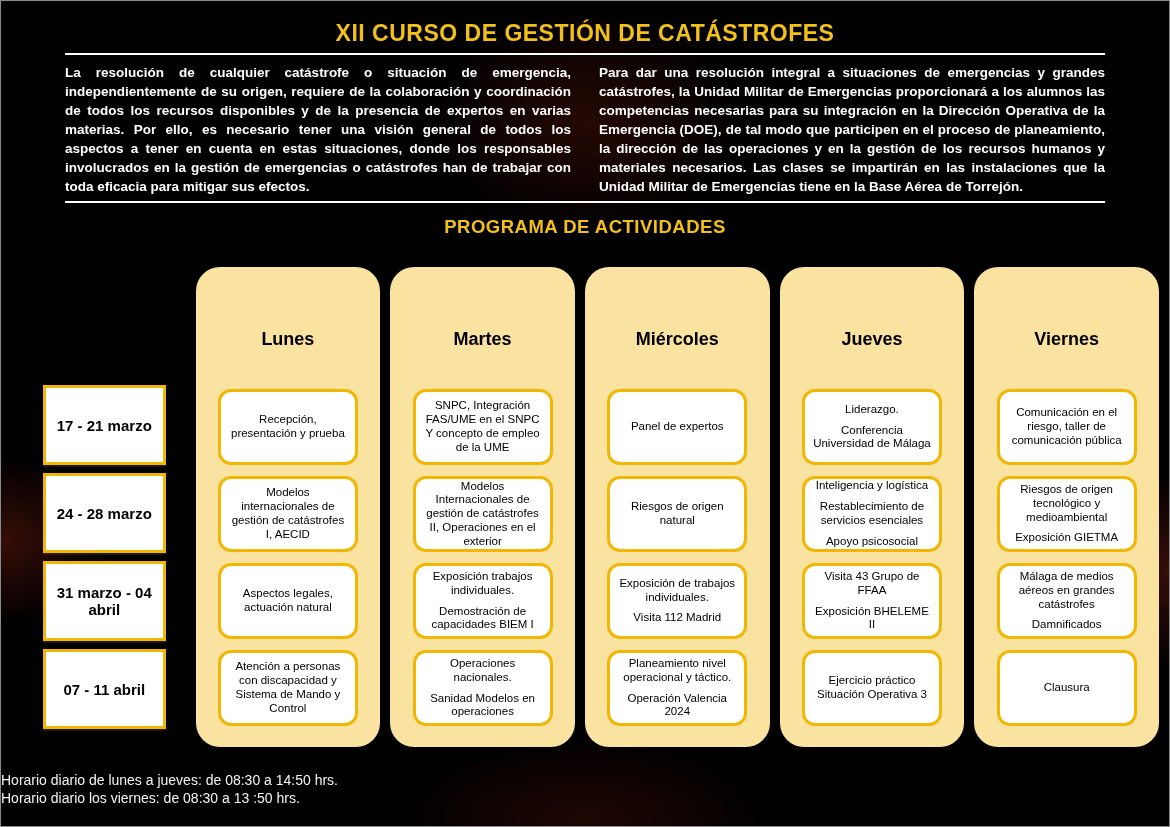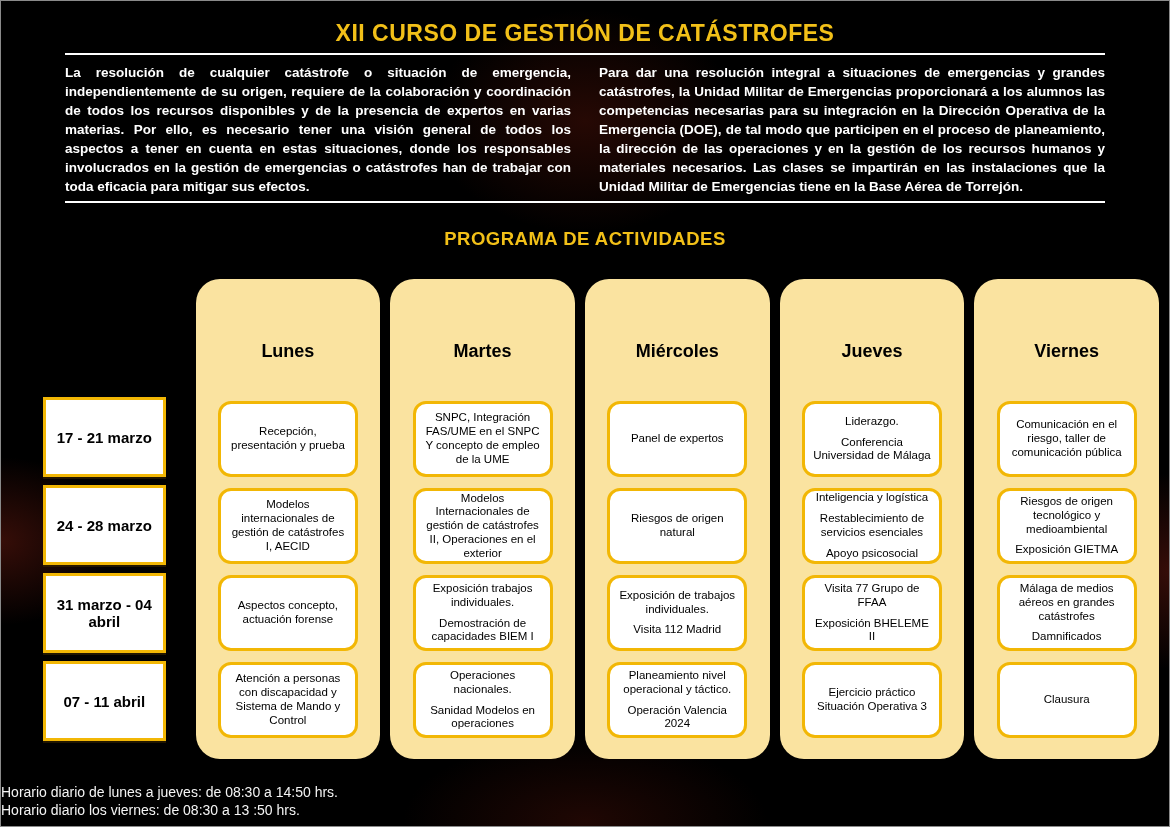--- a/index.html
+++ b/index.html
@@ -45,21 +45,21 @@
     width: 506px;
     color: #ffffff;
     font-size: 13.5px;
     font-weight: 600;
     line-height: 19px;
     text-align: justify;
   }
   .rule2 { margin-top: 5px; }
 
   .section-title {
-    margin-top: 25px;
+    margin-top: 13px;
     text-align: center;
     color: #F2C018;
     font-size: 18.5px;
     font-weight: bold;
     letter-spacing: 0.5px;
   }
 
   .grid {
     position: relative;
     margin-top: 29px;
@@ -185,21 +185,21 @@
           <div class="day-header">
             <div class="day-header-label">Lunes</div>
           </div>
           <div class="cell">
             <div class="cell-par">Recepción, presentación y prueba</div>
           </div>
           <div class="cell">
             <div class="cell-par">Modelos internacionales de gestión de catástrofes I, AECID</div>
           </div>
           <div class="cell">
-            <div class="cell-par">Aspectos concepto, actuación forense</div>
+            <div class="cell-par">Aspectos legales, actuación natural</div>
           </div>
           <div class="cell">
             <div class="cell-par">Atención a personas con discapacidad y Sistema de Mando y Control</div>
           </div>
         </div><div class="day-col">
           <div class="day-header">
             <div class="day-header-label">Martes</div>
           </div>
           <div class="cell">
             <div class="cell-par">SNPC, Integración FAS/UME en el SNPC Y concepto de empleo de la UME</div>
@@ -240,21 +240,21 @@
           <div class="cell">
             <div class="cell-par">Liderazgo.</div>
             <div class="cell-par">Conferencia Universidad de Málaga</div>
           </div>
           <div class="cell">
             <div class="cell-par">Inteligencia y logística</div>
             <div class="cell-par">Restablecimiento de servicios esenciales</div>
             <div class="cell-par">Apoyo psicosocial</div>
           </div>
           <div class="cell">
-            <div class="cell-par">Visita 77 Grupo de FFAA</div>
+            <div class="cell-par">Visita 43 Grupo de FFAA</div>
             <div class="cell-par">Exposición BHELEME II</div>
           </div>
           <div class="cell">
             <div class="cell-par">Ejercicio práctico Situación Operativa 3</div>
           </div>
         </div><div class="day-col">
           <div class="day-header">
             <div class="day-header-label">Viernes</div>
           </div>
           <div class="cell">

